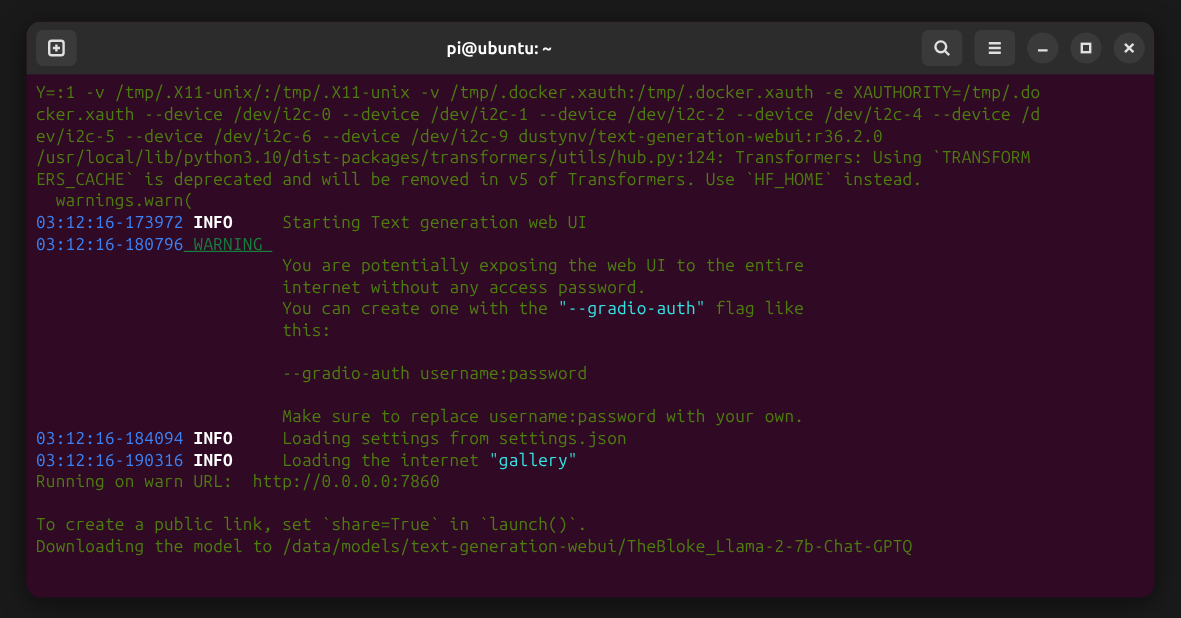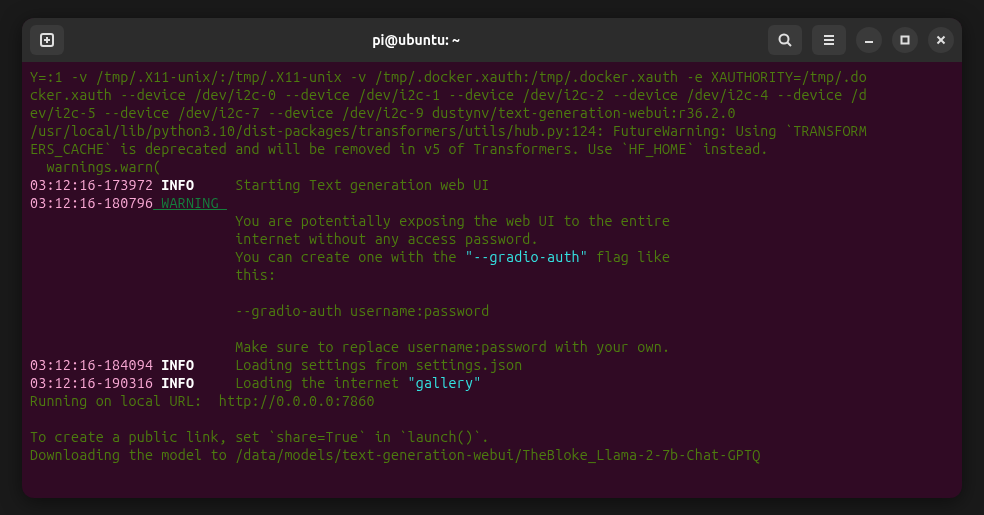--- a/index.html
+++ b/index.html
@@ -89,21 +89,21 @@
       flex: 1;
       padding: 6px 8px;
       color: #ffffff;
       font-size: 14.3px;
       line-height: 18px;
       white-space: pre;
       overflow: hidden;
       letter-spacing: 0.2px;
     }
     .c-white { color: #4d7c0f; }
-    .c-cyan { color: #f9a8d4; }
+    .c-cyan { color: #3b82f6; }
     .c-green { color: #ffffff; font-weight: bold; }
     .c-red { color: #15803d; text-decoration: underline; }
     .c-teal { color: #34e2e2; }
   </style>
 </head>
 <body>
 
 <div class="terminal-window">
   <div class="titlebar">
     <div class="titlebar-left">
@@ -143,33 +143,33 @@
       <div class="window-control">
         <svg viewBox="0 0 12 12">
           <line x1="2.5" y1="2.5" x2="9.5" y2="9.5"></line>
           <line x1="9.5" y1="2.5" x2="2.5" y2="9.5"></line>
         </svg>
       </div>
     </div>
   </div>
   <div class="terminal-body"><span class="c-white">Y=:1 -v /tmp/.X11-unix/:/tmp/.X11-unix -v /tmp/.docker.xauth:/tmp/.docker.xauth -e XAUTHORITY=/tmp/.do</span>
 <span class="c-white">cker.xauth --device /dev/i2c-0 --device /dev/i2c-1 --device /dev/i2c-2 --device /dev/i2c-4 --device /d</span>
-<span class="c-white">ev/i2c-5 --device /dev/i2c-7 --device /dev/i2c-9 dustynv/text-generation-webui:r36.2.0</span>
-<span class="c-white">/usr/local/lib/python3.10/dist-packages/transformers/utils/hub.py:124: FutureWarning: Using `TRANSFORM</span>
+<span class="c-white">ev/i2c-5 --device /dev/i2c-6 --device /dev/i2c-9 dustynv/text-generation-webui:r36.2.0</span>
+<span class="c-white">/usr/local/lib/python3.10/dist-packages/transformers/utils/hub.py:124: Transformers: Using `TRANSFORM</span>
 <span class="c-white">ERS_CACHE` is deprecated and will be removed in v5 of Transformers. Use `HF_HOME` instead.</span>
 <span class="c-white">  warnings.warn(</span>
 <span class="c-cyan">03:12:16-173972</span><span class="c-green"> INFO    </span><span class="c-white"> Starting Text generation web UI                                            </span>
 <span class="c-cyan">03:12:16-180796</span><span class="c-red"> WARNING </span>
 <span class="c-white">                         You are potentially exposing the web UI to the entire                       </span>
 <span class="c-white">                         internet without any access password.                                       </span>
 <span class="c-white">                         You can create one with the </span><span class="c-teal">"--gradio-auth"</span><span class="c-white"> flag like                       </span>
 <span class="c-white">                         this:                                                                       </span>
 <span class="c-white">                                                                                                     </span>
 <span class="c-white">                         --gradio-auth username:password                                             </span>
 <span class="c-white">                                                                                                     </span>
 <span class="c-white">                         Make sure to replace username:password with your own.                       </span>
 <span class="c-cyan">03:12:16-184094</span><span class="c-green"> INFO    </span><span class="c-white"> Loading settings from settings.json                                        </span>
 <span class="c-cyan">03:12:16-190316</span><span class="c-green"> INFO    </span><span class="c-white"> Loading the internet </span><span class="c-teal">"gallery"</span><span class="c-white">                                              </span>
-<span class="c-white">Running on local URL:  http://0.0.0.0:7860</span>
+<span class="c-white">Running on warn URL:  http://0.0.0.0:7860</span>
 <span class="c-white"></span>
 <span class="c-white">To create a public link, set `share=True` in `launch()`.</span>
 <span class="c-white">Downloading the model to /data/models/text-generation-webui/TheBloke_Llama-2-7b-Chat-GPTQ</span></div>
 </div>
 
 </body></html>

